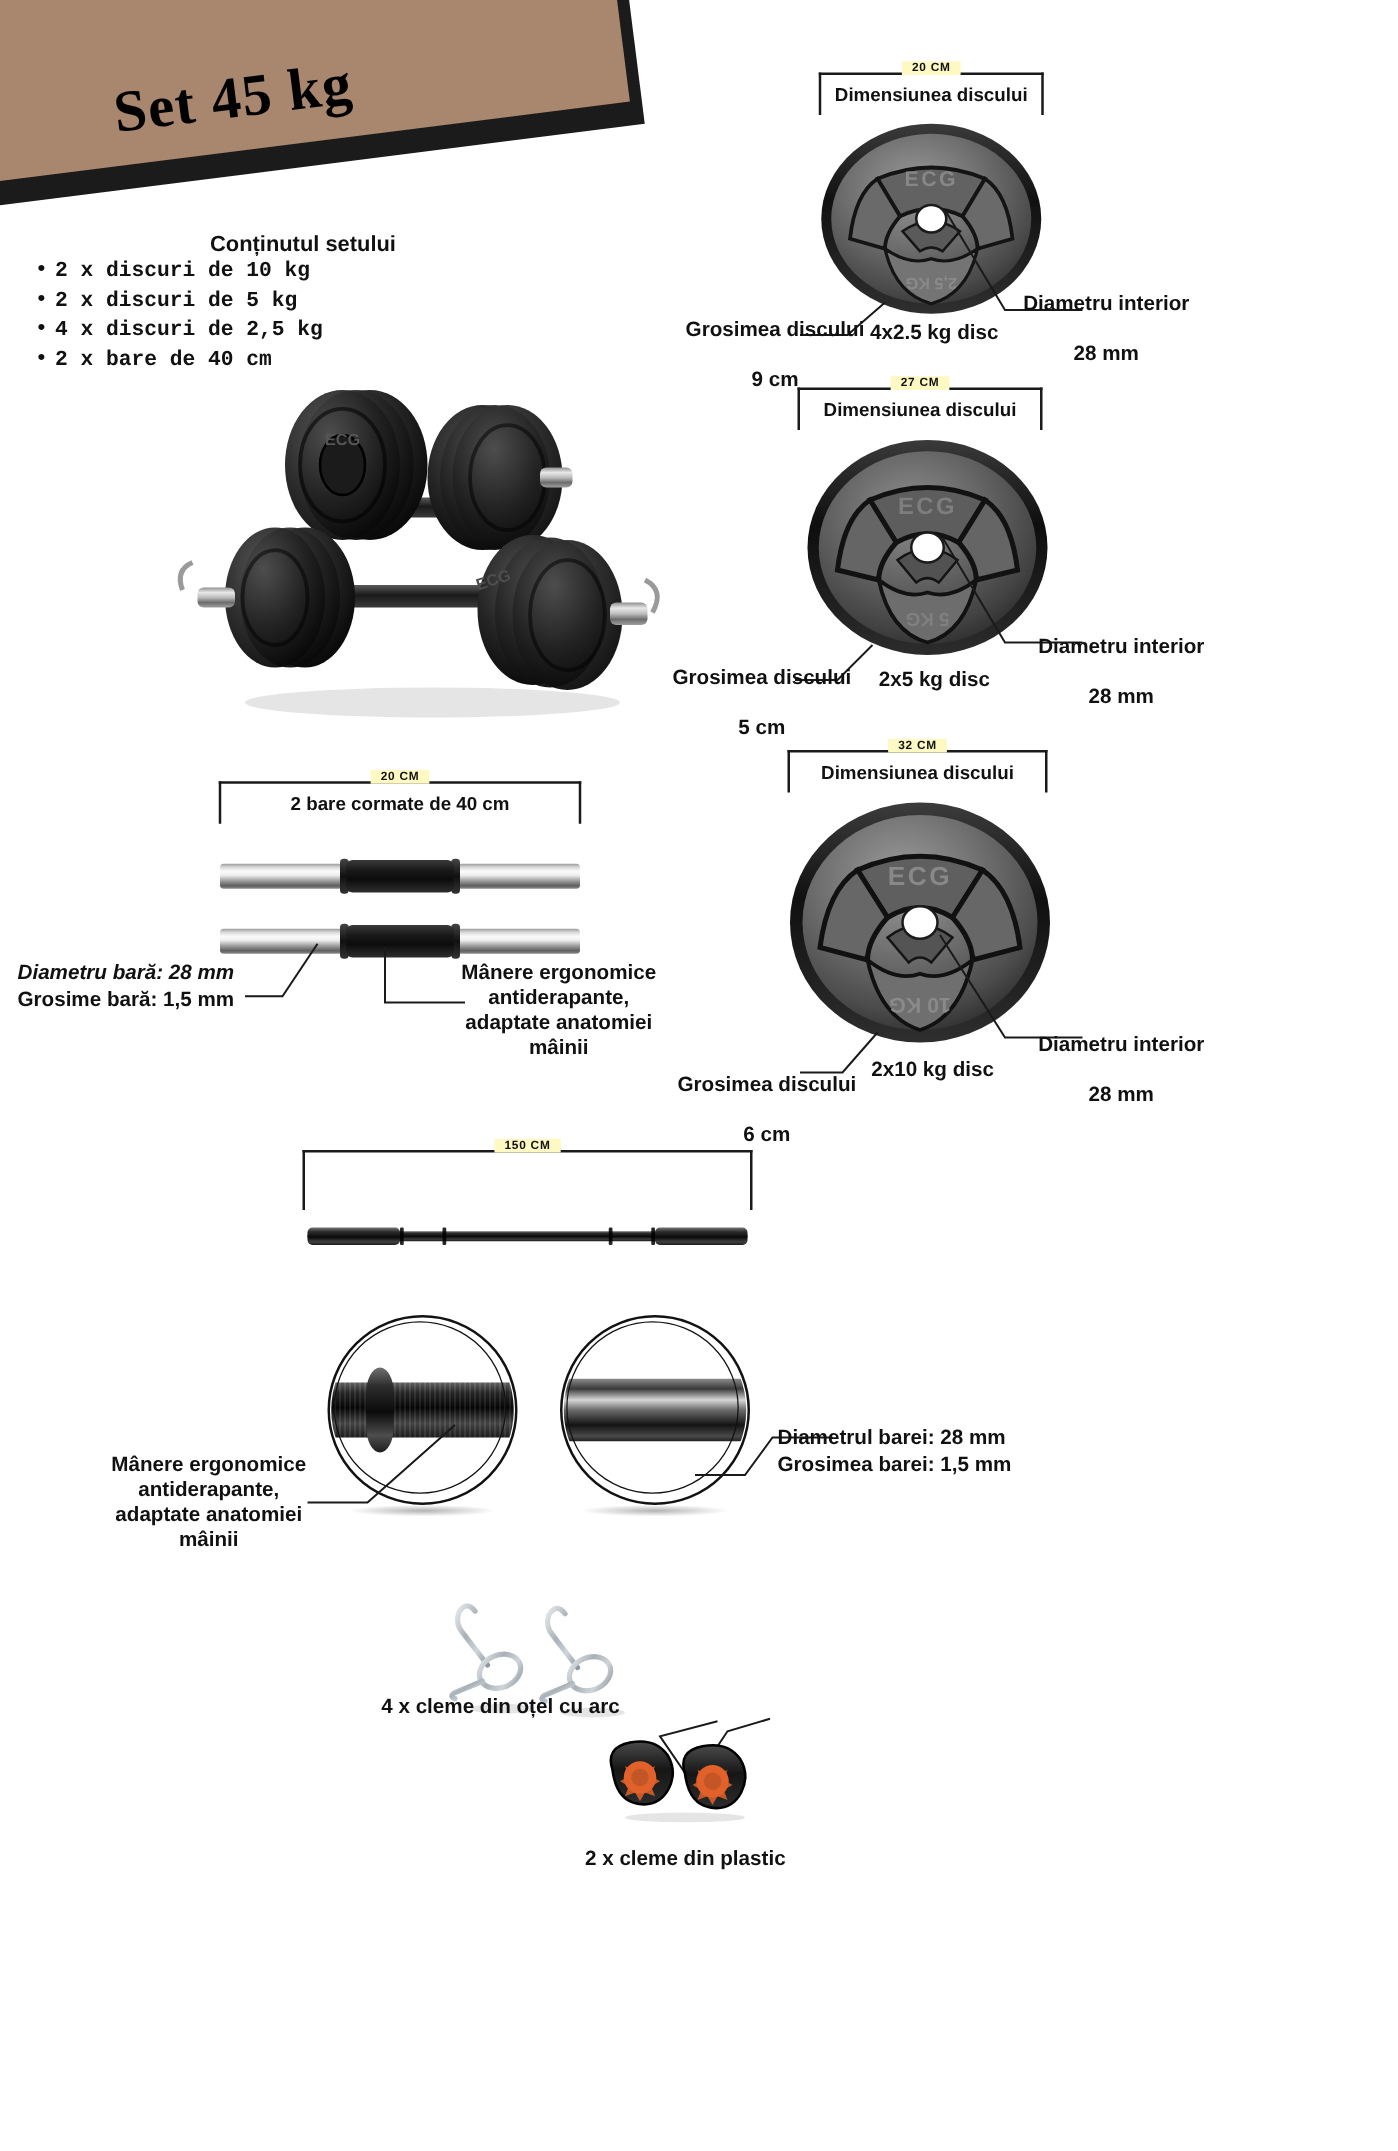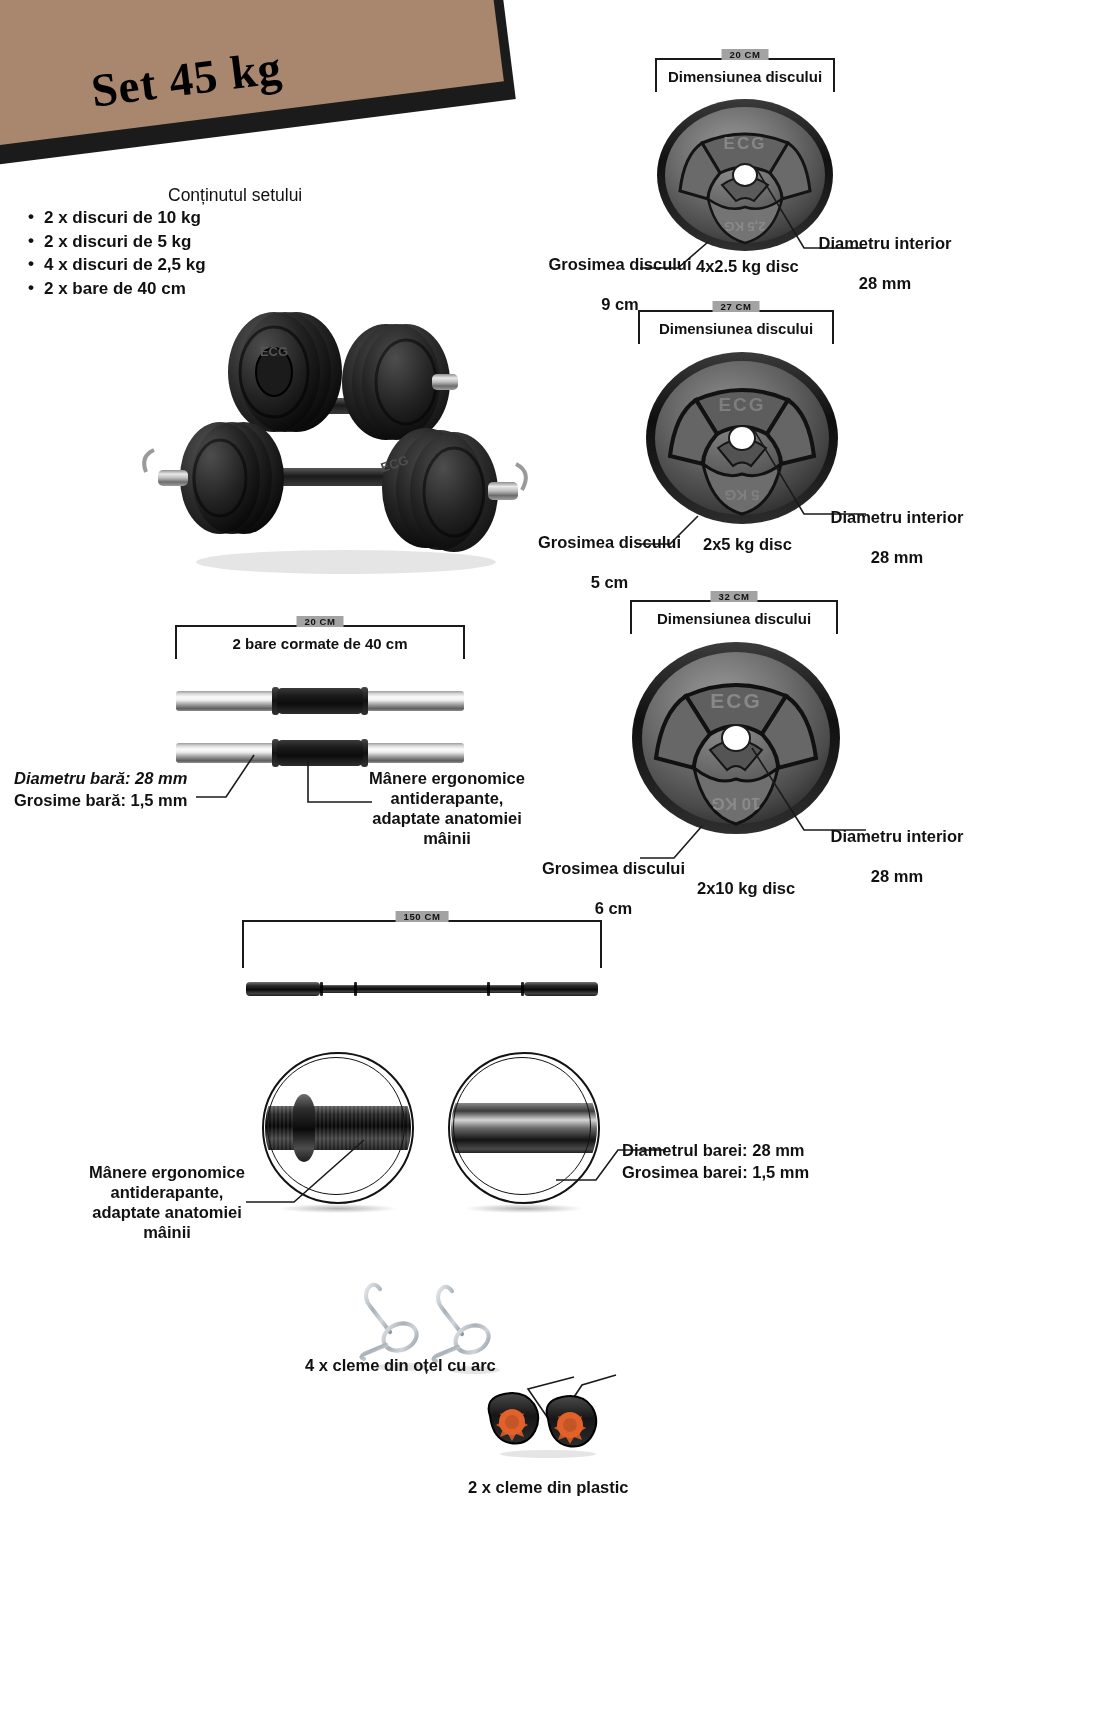--- a/index.html
+++ b/index.html
@@ -36,32 +36,33 @@
     font-weight: bold;
     font-size: 47px;
     letter-spacing: 1px;
     color: #000;
     white-space: nowrap;
   }
 
   
   .contents-title {
     position: absolute; left: 168px; top: 185px;
-    font-size: 17.5px; font-weight: normal;
+    font-size: 17.5px; font-weight: bold;
   }
   .contents-cols {
     position: absolute; left: 24px; top: 206px;
     display: flex; gap: 22px;
   }
   .contents-cols ul { list-style: none; }
   .contents-cols li {
     font-size: 17px; font-weight: bold;
     line-height: 23.5px;
     padding-left: 20px; position: relative;
     white-space: nowrap;
+    font-family: Liberation Mono, monospace;
   }
   .contents-cols li::before {
     content: "•"; position: absolute; left: 4px; top: -1px;
     font-size: 17px;
   }
 
   
   .lbl {
     position: absolute;
     font-size: 16.5px; font-weight: bold;
@@ -77,21 +78,21 @@
     height: 2px; background: #1a1a1a;
   }
   .dimbar .tick-l, .dimbar .tick-r {
     position: absolute; top: 0; width: 2px; height: 34px; background: #1a1a1a;
   }
   .dimbar .tick-l { left: 0; }
   .dimbar .tick-r { right: 0; }
   .dimbar .cm {
     position: absolute; top: -9px; left: 50%;
     transform: translateX(-50%);
-    background: #a3a3a3; padding: 0 8px;
+    background: #fef9c3; padding: 0 8px;
     font-size: 9.5px; font-weight: bold; letter-spacing: .6px;
   }
   .dimbar .sub {
     position: absolute; top: 10px; left: 50%;
     transform: translateX(-50%);
     background: #fff; padding: 0 6px;
     font-size: 15px; font-weight: bold; white-space: nowrap;
   }
 
   
@@ -339,21 +340,21 @@
   <svg class="leader" style="left:640px; top:820px; width:120px; height:46px;">
     <polyline points="0,38 34,38 62,6"></polyline>
   </svg>
   <svg class="leader" style="left:752px; top:748px; width:120px; height:92px;">
     <polyline points="0,0 52,82 114,82"></polyline>
   </svg>
   <div class="lbl center" style="left:536px; top:838px; width:155px;">
     <span>Grosimea discului</span><br>
     <span>6 cm</span>
   </div>
-  <div class="lbl" style="left:697px; top:878px;">2x10 kg disc</div>
+  <div class="lbl" style="left:697px; top:846px;">2x10 kg disc</div>
   <div class="lbl center" style="left:812px; top:806px; width:170px;">
     <span>Diametru interior</span><br>
     <span>28 mm</span>
   </div>
 
   <div class="dumbbells">
     <svg width="470" height="300" viewBox="0 0 470 300">
       <defs>
         <radialGradient id="dg" cx="38%" cy="30%" r="75%">
           <stop offset="0%" stop-color="#4e4e4e"></stop>

